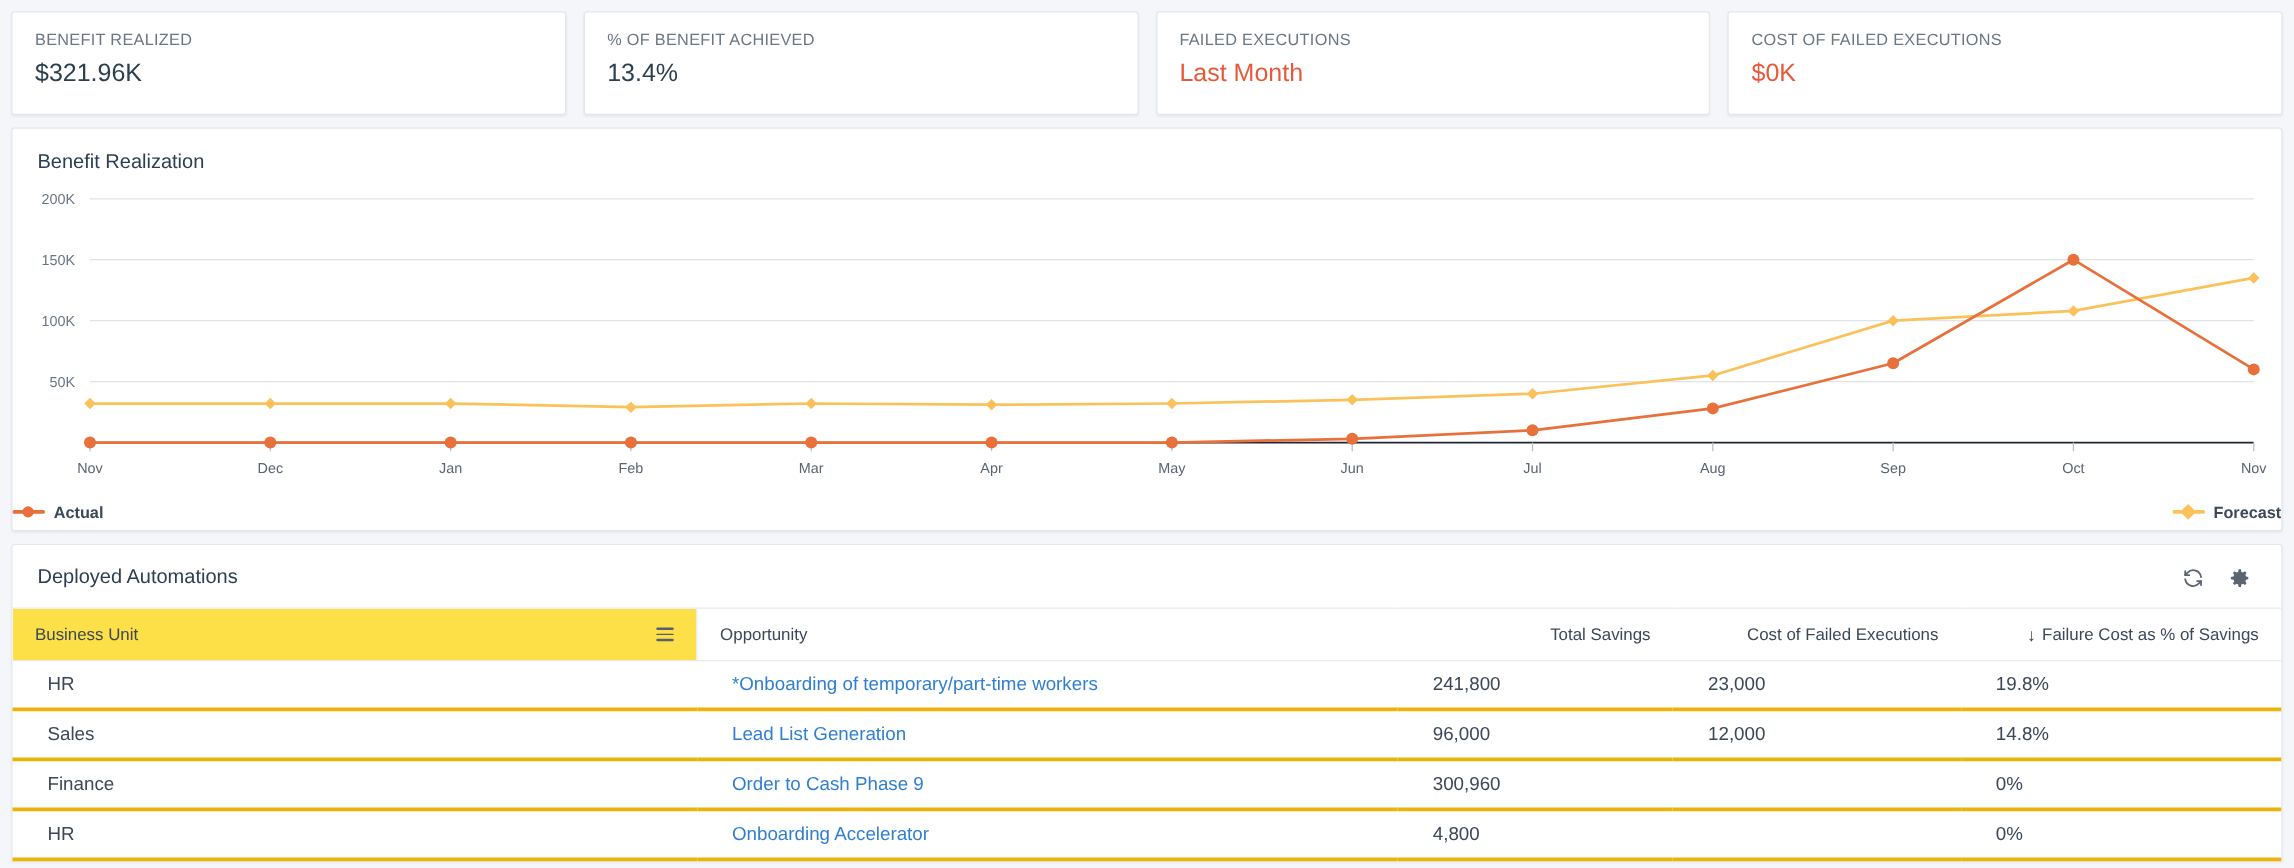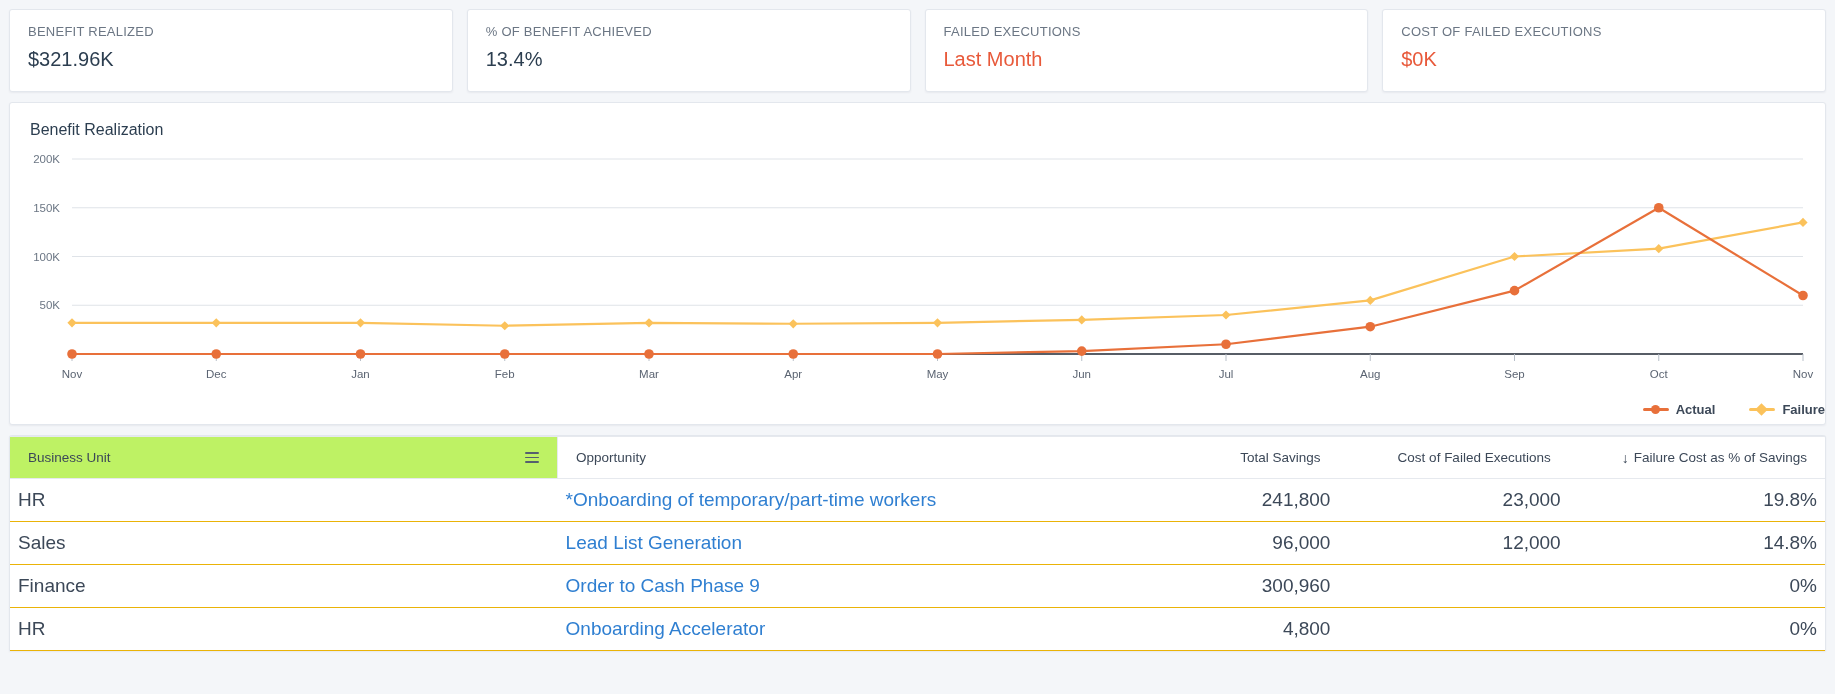--- a/index.html
+++ b/index.html
@@ -56,21 +56,21 @@
     line-height: 22px;
   }
   .chart-wrap {
     position: relative;
     height: 255px;
     margin-top: 4px;
   }
   .chart-svg { display: block; width: 100%; height: 255px; }
   .legend {
     display: flex;
-    justify-content: flex-end;
+    justify-content: space-between;
     align-items: center;
     gap: 34px;
     height: 30px;
     margin-top: -6px;
     padding-bottom: 0;
   }
   .legend-item { display: flex; align-items: center; gap: 7px; }
   .legend-label { font-size: 13px; color: #3c4858; font-weight: bold; }
   .legend-mark { position: relative; width: 26px; height: 12px; }
   .legend-mark .bar { position: absolute; top: 5px; left: 0; width: 26px; height: 2.5px; border-radius: 2px; }
@@ -88,35 +88,35 @@
   .head-icons svg { display: block; }
 
   table { width: 100%; border-collapse: collapse; table-layout: fixed; }
   thead th {
     font-size: 13.5px; font-weight: 400; color: #3c4858;
     padding: 12px 18px; height: 42px;
     border-top: 1px solid #e6e9ee; border-bottom: 1px solid #e6e9ee;
     text-align: left; white-space: nowrap; vertical-align: middle;
   }
   thead th.sel {
-    background: #bef264;
+    background: #fde047;
     border-right: 1px solid #e6e9ee;
     position: relative;
   }
   .th-inner { display: flex; align-items: center; justify-content: space-between; }
   th.num { text-align: center; margin-top: 40px; }
   th.num .th-inner { justify-content: flex-end; }
   .sort-arrow { margin-right: 5px; font-size: 14px; color: #3c4858; }
   tbody td {
-    font-size: 19px; color: #3c4858;
-    padding: 10px 8px; height: 31px;
-    border-bottom: 1px solid #eab308;
+    font-size: 15px; color: #3c4858;
+    padding: 10px 28px; height: 31px;
+    border-bottom: 3px solid #eab308;
     white-space: nowrap; overflow: hidden; text-overflow: ellipsis;
   }
-  tbody td.num { text-align: right; }
+  tbody td.num { }
   tbody td a { color: #2f7fd1; text-decoration: none; }
   .burger { display: inline-block; width: 14px; }
   .burger i { display: block; height: 1.6px; background: #55606e; margin: 3px 0; border-radius: 1px; }
 </style>
 </head>
 <body>
 
 <div class="page">
 
   <div class="kpi-row">
@@ -213,26 +213,45 @@
           <span class="bar" id="lg-bar-0" style="background: rgb(232, 112, 58);"></span>
             <span class="dot" id="lg-dot-0" style="background: rgb(232, 112, 58);"></span>
         </span>
         <span class="legend-label">Actual</span>
       </div>
       <div class="legend-item">
         <span class="legend-mark">
           <span class="bar" id="lg-bar-1" style="background: rgb(251, 194, 91);"></span>
             <span class="dia" id="lg-dot-1" style="background: rgb(251, 194, 91);"></span>
         </span>
-        <span class="legend-label">Failure</span>
+        <span class="legend-label">Forecast</span>
       </div>
     </div>
   </div>
 
   <div class="panel table-panel">
+    <div class="table-head-bar">
+      <div class="table-head-title">Deployed Automations</div>
+      <div class="head-icons">
+        <span>
+          <svg width="19" height="19" viewBox="0 0 24 24" fill="none" stroke="#5b6472" stroke-width="1.8" stroke-linecap="round" stroke-linejoin="round">
+            <path d="M20 11a8 8 0 0 0-13.6-4.6L4 9"></path>
+              <path d="M4 5v4h4"></path>
+            <path d="M4 13a8 8 0 0 0 13.6 4.6L20 15"></path>
+              <path d="M20 19v-4h-4"></path>
+          </svg>
+        </span>
+        <span>
+          <svg width="19" height="19" viewBox="0 0 24 24" fill="#5b6472">
+            <path d="M12 8.2A3.8 3.8 0 1 0 12 15.8 3.8 3.8 0 0 0 12 8.2zm0 6A2.2 2.2 0 1 1 12 9.8a2.2 2.2 0 0 1 0 4.4z"></path>
+            <path d="M21 13.2v-2.4l-2.3-.4a6.9 6.9 0 0 0-.7-1.7l1.3-1.9-1.7-1.7-1.9 1.3a6.9 6.9 0 0 0-1.7-.7L13.6 3h-2.4l-.4 2.7a6.9 6.9 0 0 0-1.7.7L7.2 5.1 5.5 6.8l1.3 1.9a6.9 6.9 0 0 0-.7 1.7L3.4 10.8v2.4l2.7.4c.16.6.4 1.17.7 1.7l-1.3 1.9 1.7 1.7 1.9-1.3c.53.3 1.1.54 1.7.7l.4 2.7h2.4l.4-2.7c.6-.16 1.17-.4 1.7-.7l1.9 1.3 1.7-1.7-1.3-1.9c.3-.53.54-1.1.7-1.7L21 13.2z"></path>
+          </svg>
+        </span>
+      </div>
+    </div>
 
     <table>
       <colgroup>
         <col style="width:547px">
           <col style="width:560px">
           <col style="width:220px">
         <col style="width:230px">
           <col style="width:256px">
       </colgroup>
       <thead>

